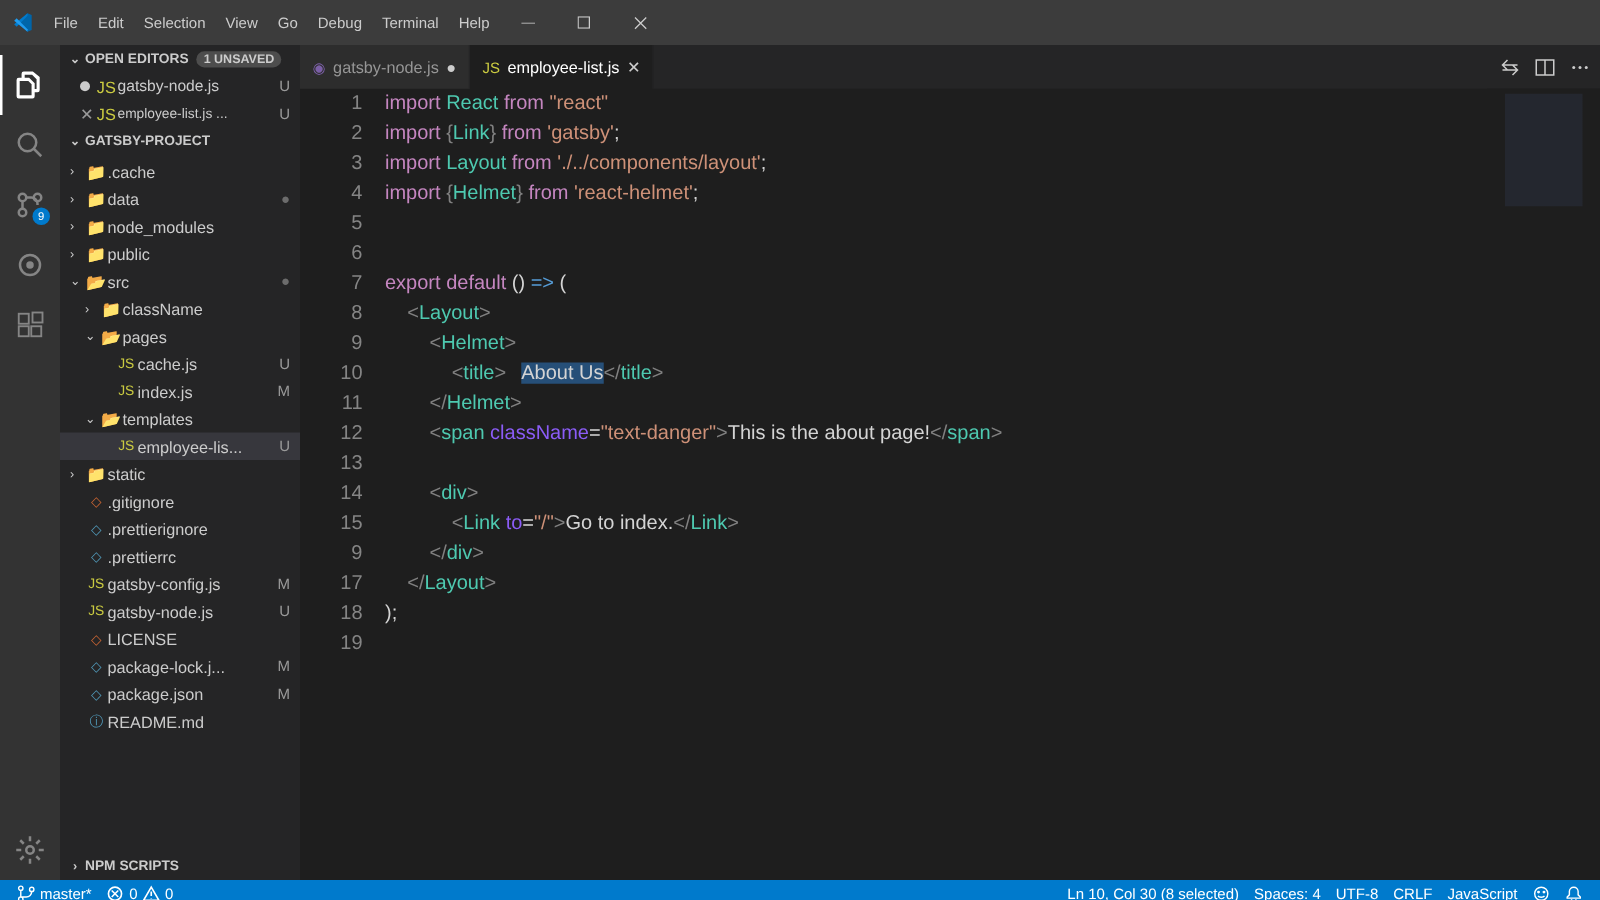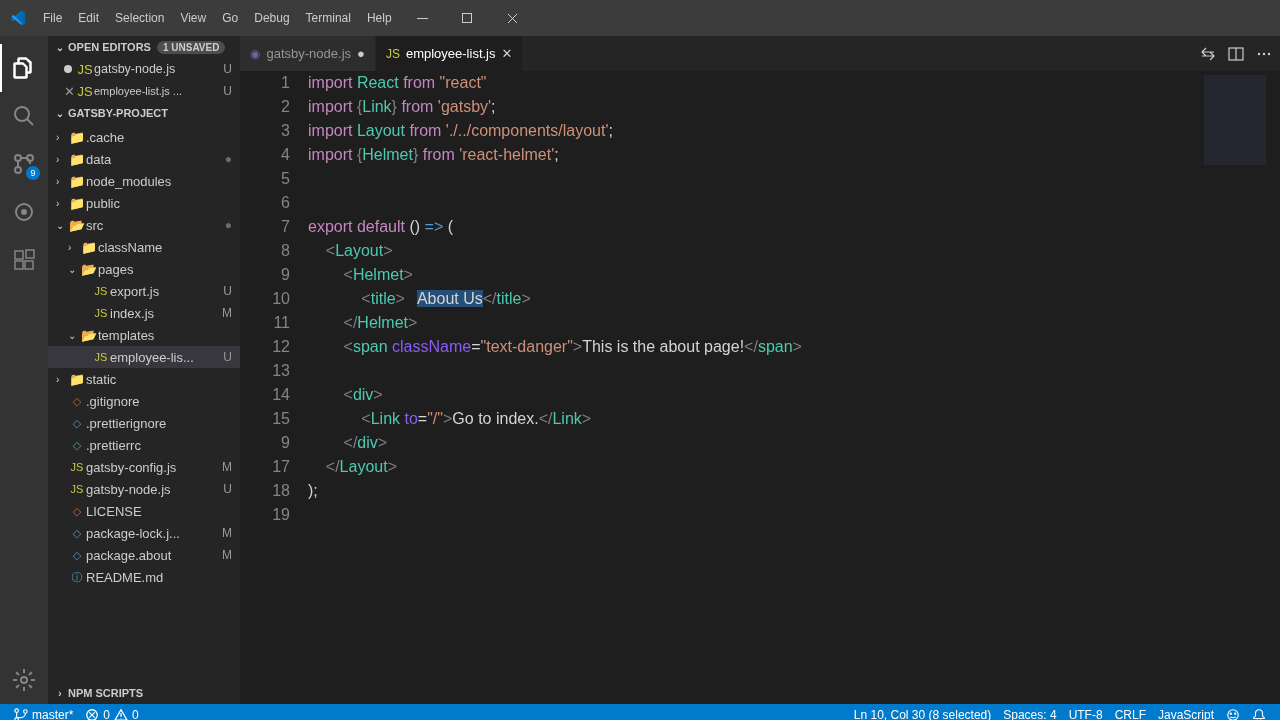--- a/index.html
+++ b/index.html
@@ -218,21 +218,21 @@
           <span class="label">className</span>
         </div>
         <div class="tree-item" style="padding-left: 20px;">
           <span class="twist">⌄</span>
           <span class="icon folder-icon">📂</span>
           <span class="label">pages</span>
         </div>
         <div class="tree-item" style="padding-left: 32px;">
           <span class="twist"></span>
           <span class="icon file-icon yellow" style="font-size:11px">JS</span>
-          <span class="label">export.js</span>
+          <span class="label">cache.js</span>
           <span class="status">U</span>
         </div>
         <div class="tree-item" style="padding-left: 32px;">
           <span class="twist"></span>
           <span class="icon file-icon yellow" style="font-size:11px">JS</span>
           <span class="label">index.js</span>
           <span class="status">M</span>
         </div>
         <div class="tree-item" style="padding-left: 20px;">
           <span class="twist">⌄</span>
@@ -284,21 +284,21 @@
         </div>
         <div class="tree-item" style="padding-left: 8px;">
           <span class="twist"></span>
           <span class="icon file-icon " style="font-size:11px">◇</span>
           <span class="label">package-lock.j...</span>
           <span class="status">M</span>
         </div>
         <div class="tree-item" style="padding-left: 8px;">
           <span class="twist"></span>
           <span class="icon file-icon " style="font-size:11px">◇</span>
-          <span class="label">package.about</span>
+          <span class="label">package.json</span>
           <span class="status">M</span>
         </div>
         <div class="tree-item" style="padding-left: 8px;">
           <span class="twist"></span>
           <span class="icon file-icon blue" style="font-size:11px">ⓘ</span>
           <span class="label">README.md</span>
         </div>
       </div>
     <div class="section-header">
       <span class="chev">›</span>

